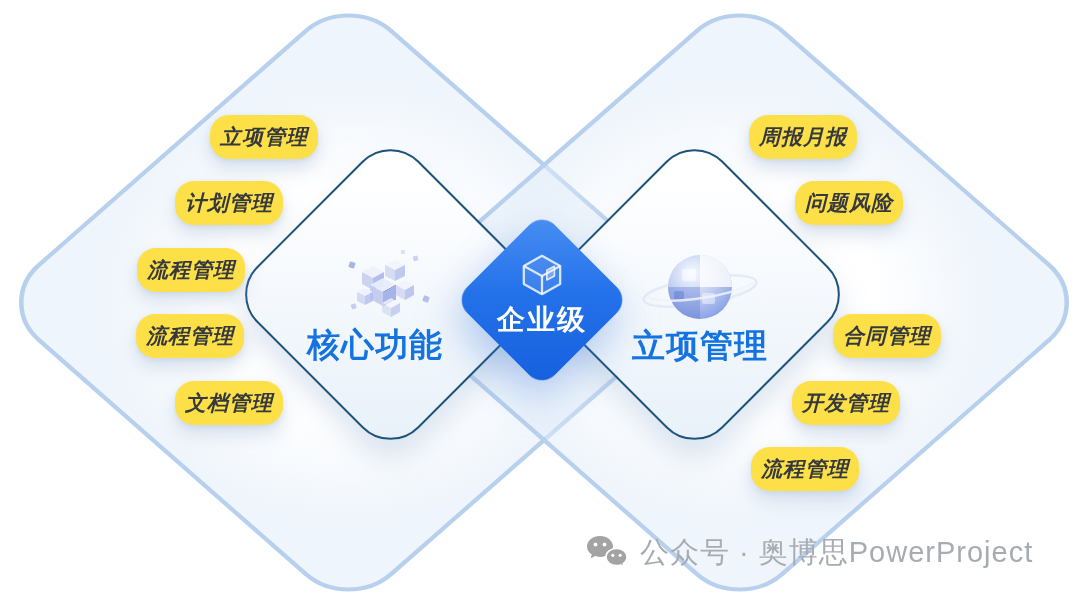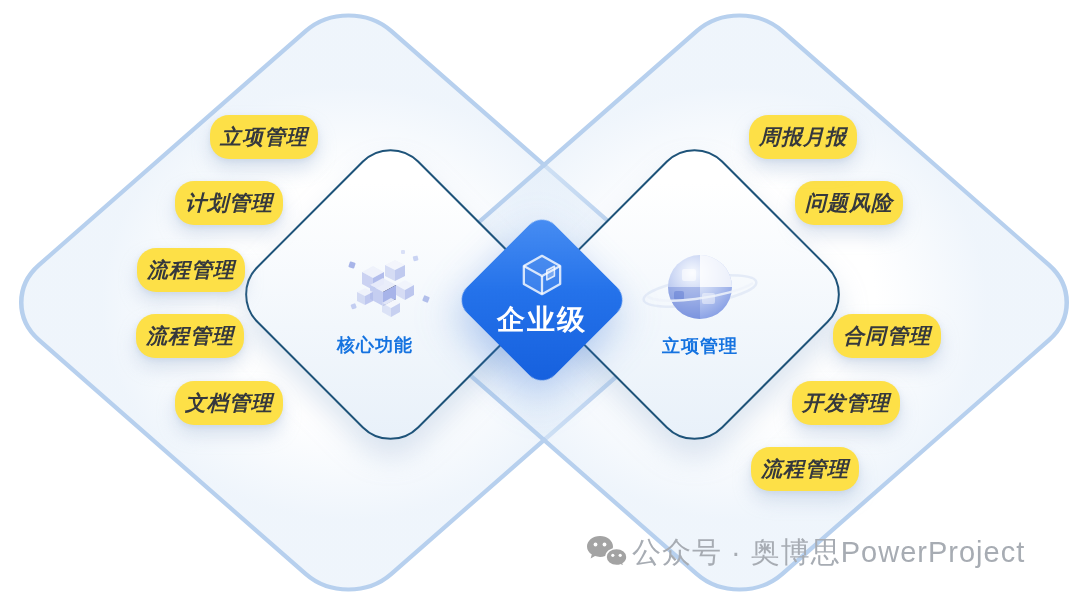--- a/index.html
+++ b/index.html
@@ -61,21 +61,21 @@
     white-space:nowrap;z-index:6;
   }
 
   
   .group-icon{position:absolute;z-index:3;}
   .icon-cubes{left:335px;top:246px;}
   .icon-globe{left:640px;top:247px;}
   .group-title{
     position:absolute;transform:translate(-50%,-50%);
     color:var(--accent-blue,#1573e0);
-    font-size:18px;font-weight:700;letter-spacing:1px;
+    font-size:33px;font-weight:700;letter-spacing:1px;
     white-space:nowrap;z-index:3;
   }
   .title-left{left:375px;top:345px;}
   .title-right{left:700px;top:346px;}
 
   
   .pill{
     position:absolute;transform:translate(-50%,-50%);
     min-width:106px;box-sizing:border-box;
     padding:8px 10px;border-radius:19px;
@@ -90,21 +90,21 @@
   .p-l1{left:264px;top:137px;} .p-l2{left:229px;top:203px;}
   .p-l3{left:191px;top:270px;} .p-l4{left:190px;top:336px;}
   .p-l5{left:229px;top:403px;} .p-l6{left:266px;top:469px;}
   .p-r1{left:803px;top:137px;} .p-r2{left:849px;top:203px;}
   .p-r3{left:886px;top:270px;} .p-r4{left:887px;top:336px;}
   .p-r5{left:846px;top:403px;} .p-r6{left:805px;top:469px;}
 
   
   .watermark{
     position:absolute;left:584px;top:533px;
-    display:flex;align-items:flex-end;gap:2px;
+    display:flex;align-items:flex-end;gap:10px;
     color:var(--watermark-gray,#a7acb3);
     font-size:29px;letter-spacing:1px;white-space:nowrap;
     z-index:7;
   }
 </style>
 </head>
 <body>
 
 <div class="stage">
 

